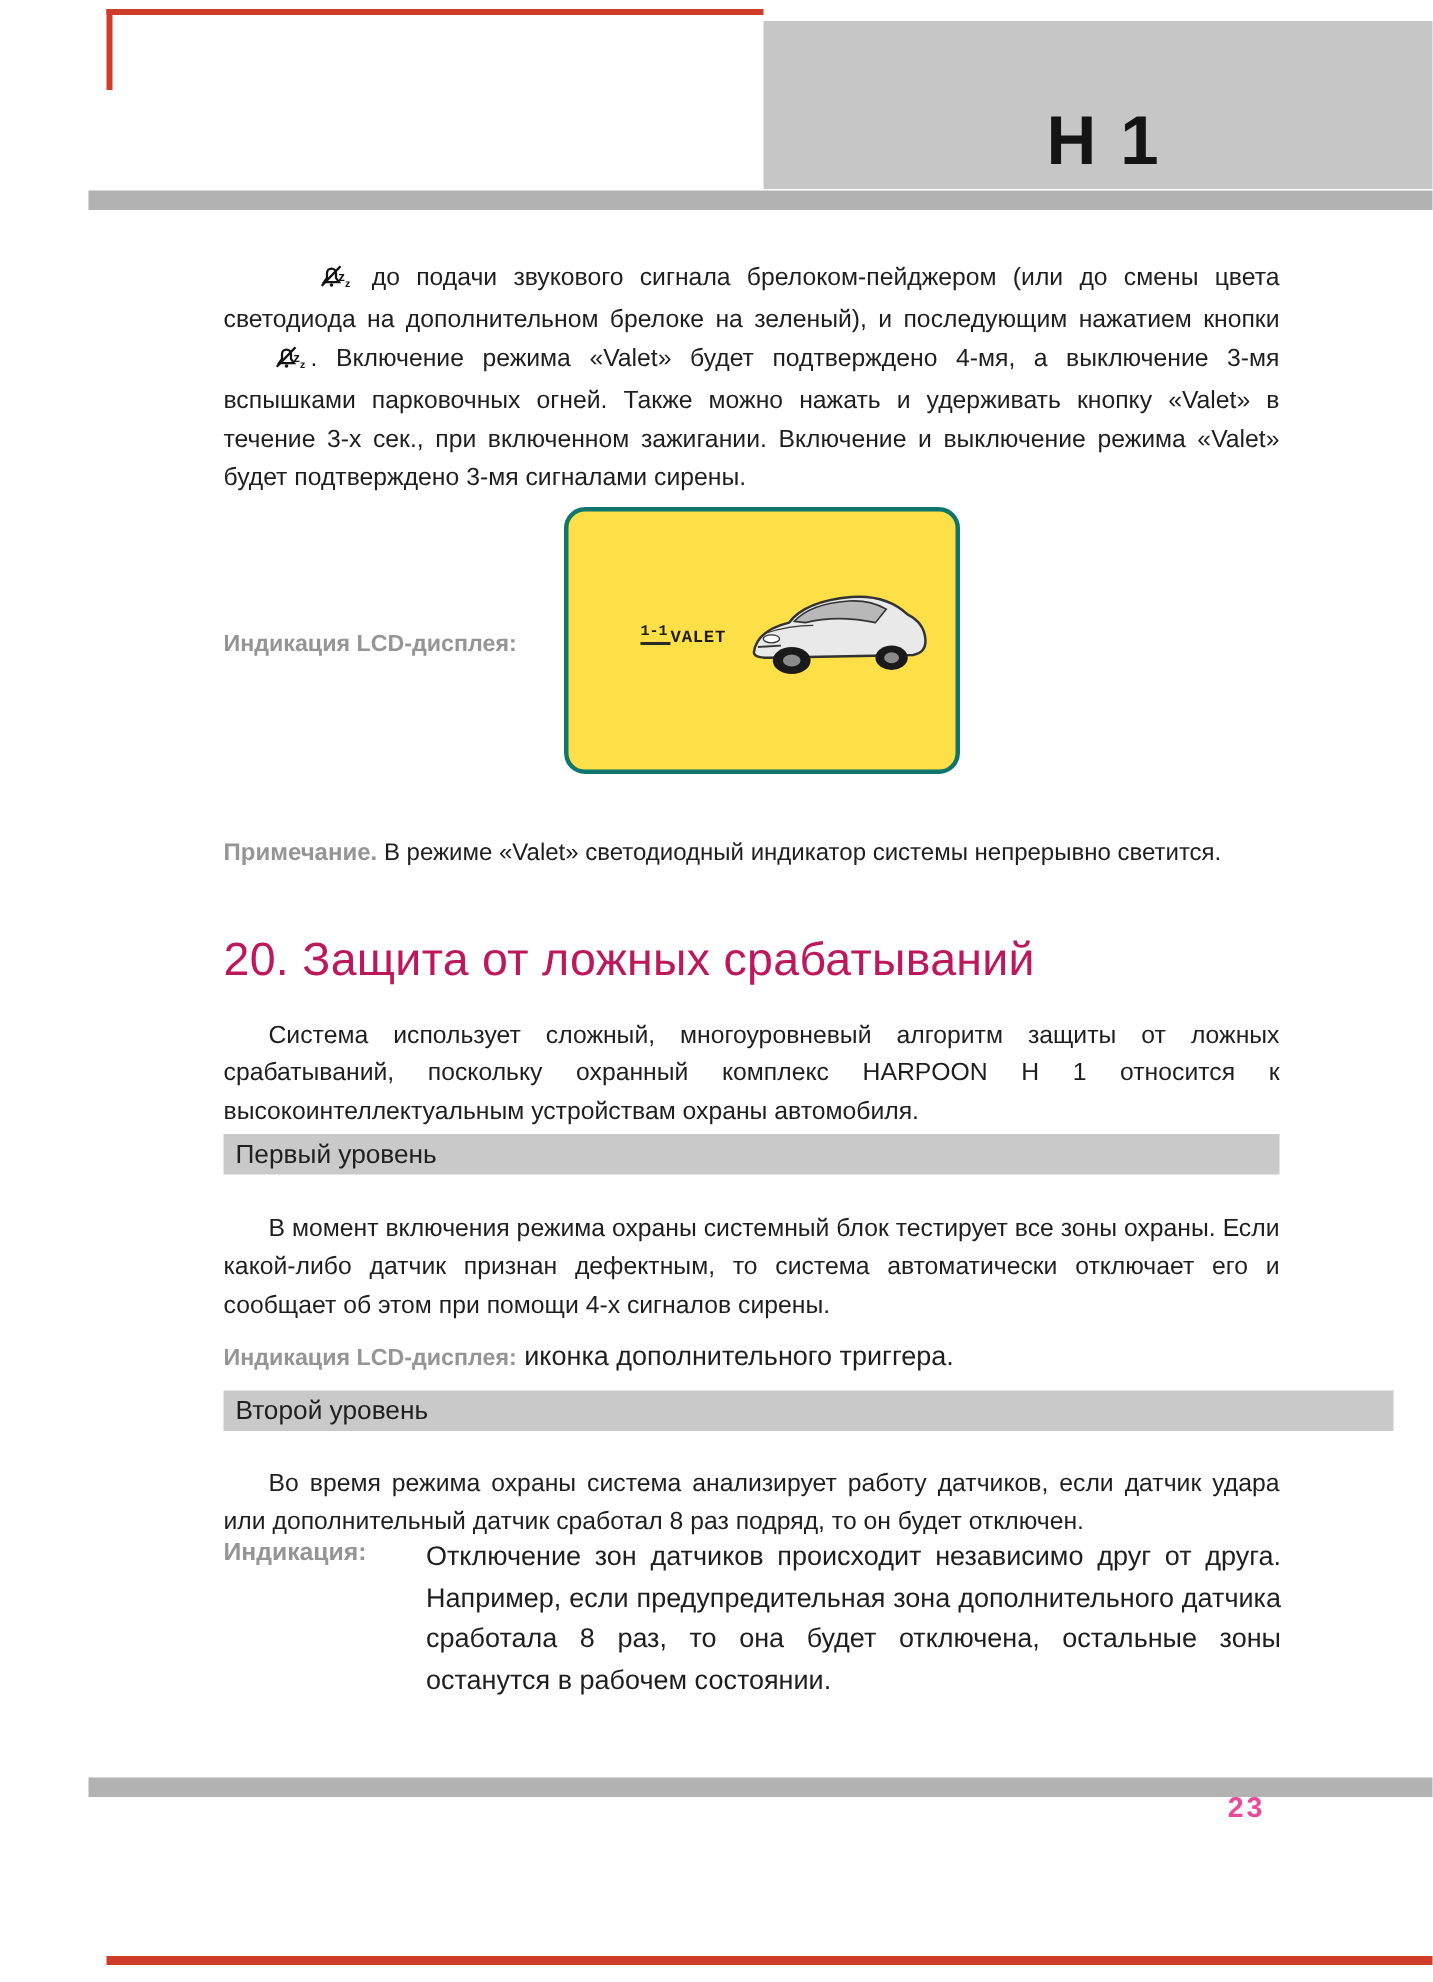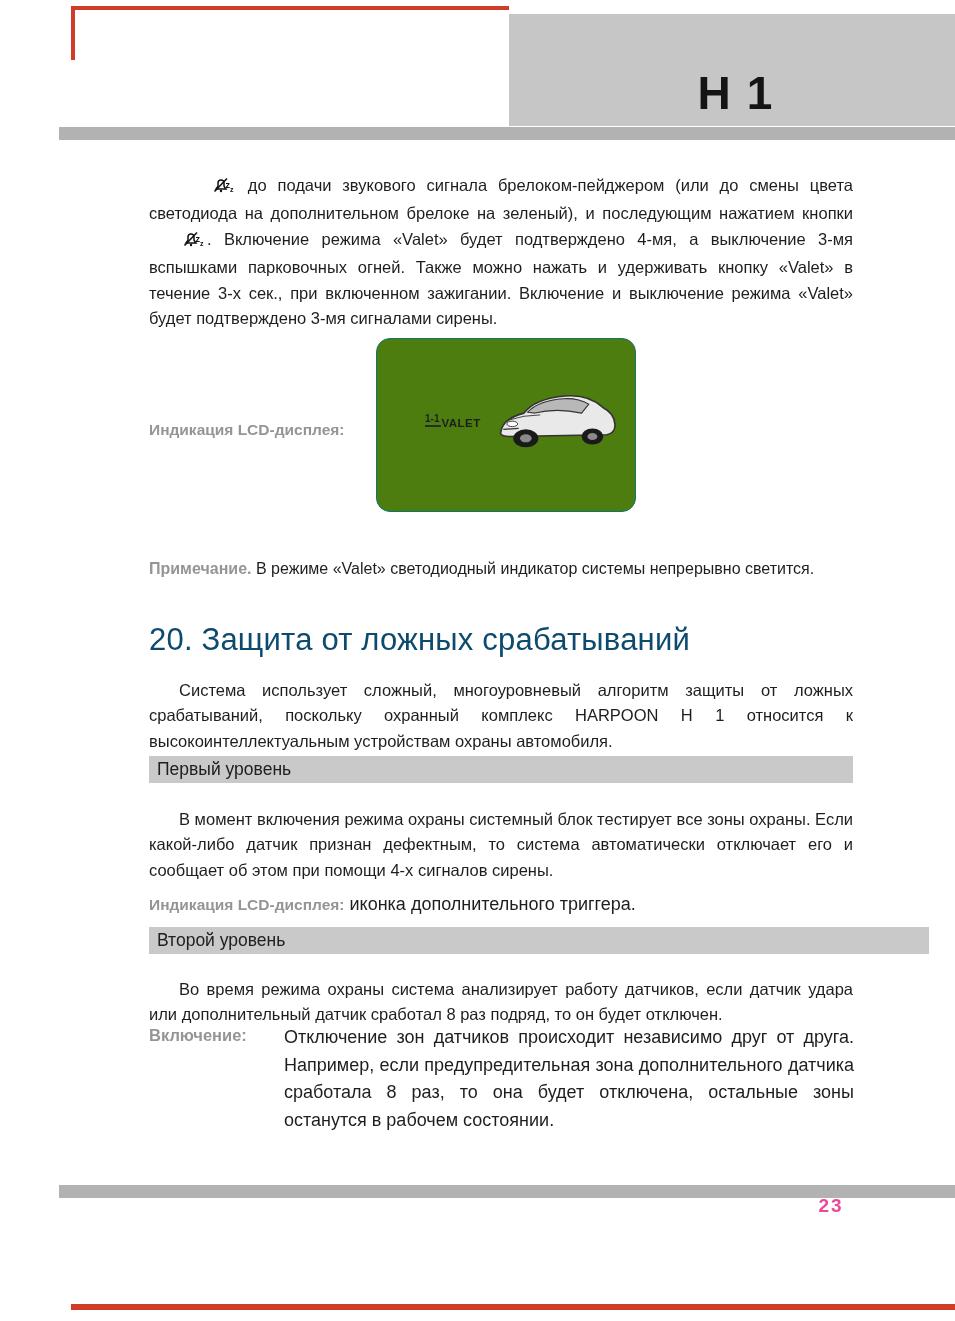--- a/index.html
+++ b/index.html
@@ -30,31 +30,31 @@
   .rule-top{left:28px;top:127px;width:902px;height:13px;background:var(--rule-gray);}
   .rule-bottom{left:28px;top:1185px;width:902px;height:13px;background:var(--rule-gray);}
   
   .col{left:118px;width:704px;}
   .body-text{font-size:16.5px;line-height:25.5px;text-align:justify;color:var(--ink);}
   .indent{text-indent:30px;}
   .p1{top:156px;}
   .gray-label{color:var(--label-gray);font-weight:bold;font-size:15.5px;}
   .lcd-label-1{left:118px;top:421px;}
   
-  .figure{left:345px;top:338px;width:258px;height:172px;border:1px solid #0f766e;border-radius:14px;background:#4d7c0f;}
+  .figure{left:345px;top:338px;width:258px;height:172px;border:3px solid #0f766e;border-radius:14px;background:#fde047;font-family:Liberation Mono, monospace;}
   .valet-display{position:absolute;left:48px;top:74px;white-space:nowrap;}
   .disp-prefix{display:inline-block;font-size:10px;font-weight:bold;border-bottom:2px solid #2a2a2a;
                padding:0 2px 1px 0;transform:translateY(-5px);}
   .disp-label{font-size:11.5px;font-weight:bold;letter-spacing:0.5px;}
   .car-art{position:absolute;right:12px;top:32px;}
   
   .note1{top:541px;font-size:16px;line-height:24px;}
   .note1 .gray-label{font-size:16px;}
   
-  .chapter-title{top:601px;font-size:31px;font-weight:normal;color:#0c4a6e;letter-spacing:0.2px;}
+  .chapter-title{top:601px;font-size:31px;font-weight:normal;color:#be185d;letter-spacing:0.2px;}
   .chapter-intro{top:661px;}
   
   .level-bar{height:27px;line-height:27px;background:var(--bar-gray);
              padding-left:8px;box-sizing:border-box;font-size:17.5px;color:#202020;}
   .bar1{left:118px;top:756px;width:704px;}
   .bar2{left:118px;top:927px;width:780px;}
   .l1text{top:790px;}
   .l2text{top:960px;}
   
   .lcd-line{top:876px;font-size:18px;}
@@ -129,17 +129,17 @@
 <p class="abs col body-text indent l1text">В момент включения режима охраны системный блок тестирует все зоны охраны. Если какой-либо датчик признан дефектным, то система автоматически отключает его и сообщает об этом при помощи 4-х сигналов сирены.</p>
 
 <p class="abs col lcd-line">
   <span class="gray-label">Индикация LCD-дисплея:</span>
   <span>иконка дополнительного триггера.</span>
 </p>
 
 <div class="abs level-bar bar2">Второй уровень</div>
 <p class="abs col body-text indent l2text">Во время режима охраны система анализирует работу датчиков, если датчик удара или дополнительный датчик сработал 8 раз подряд, то он будет отключен.</p>
 
-<div class="abs gray-label note2-label">Включение:</div>
+<div class="abs gray-label note2-label">Индикация:</div>
 <div class="abs note2-text">Отключение зон датчиков происходит независимо друг от друга. Например, если предупредительная зона дополнительного датчика сработала 8 раз, то она будет отключена, остальные зоны останутся в рабочем состоянии.</div>
 
 <div class="abs rule-bottom"></div>
 <div class="abs page-num">23</div>
 
 </body></html>

